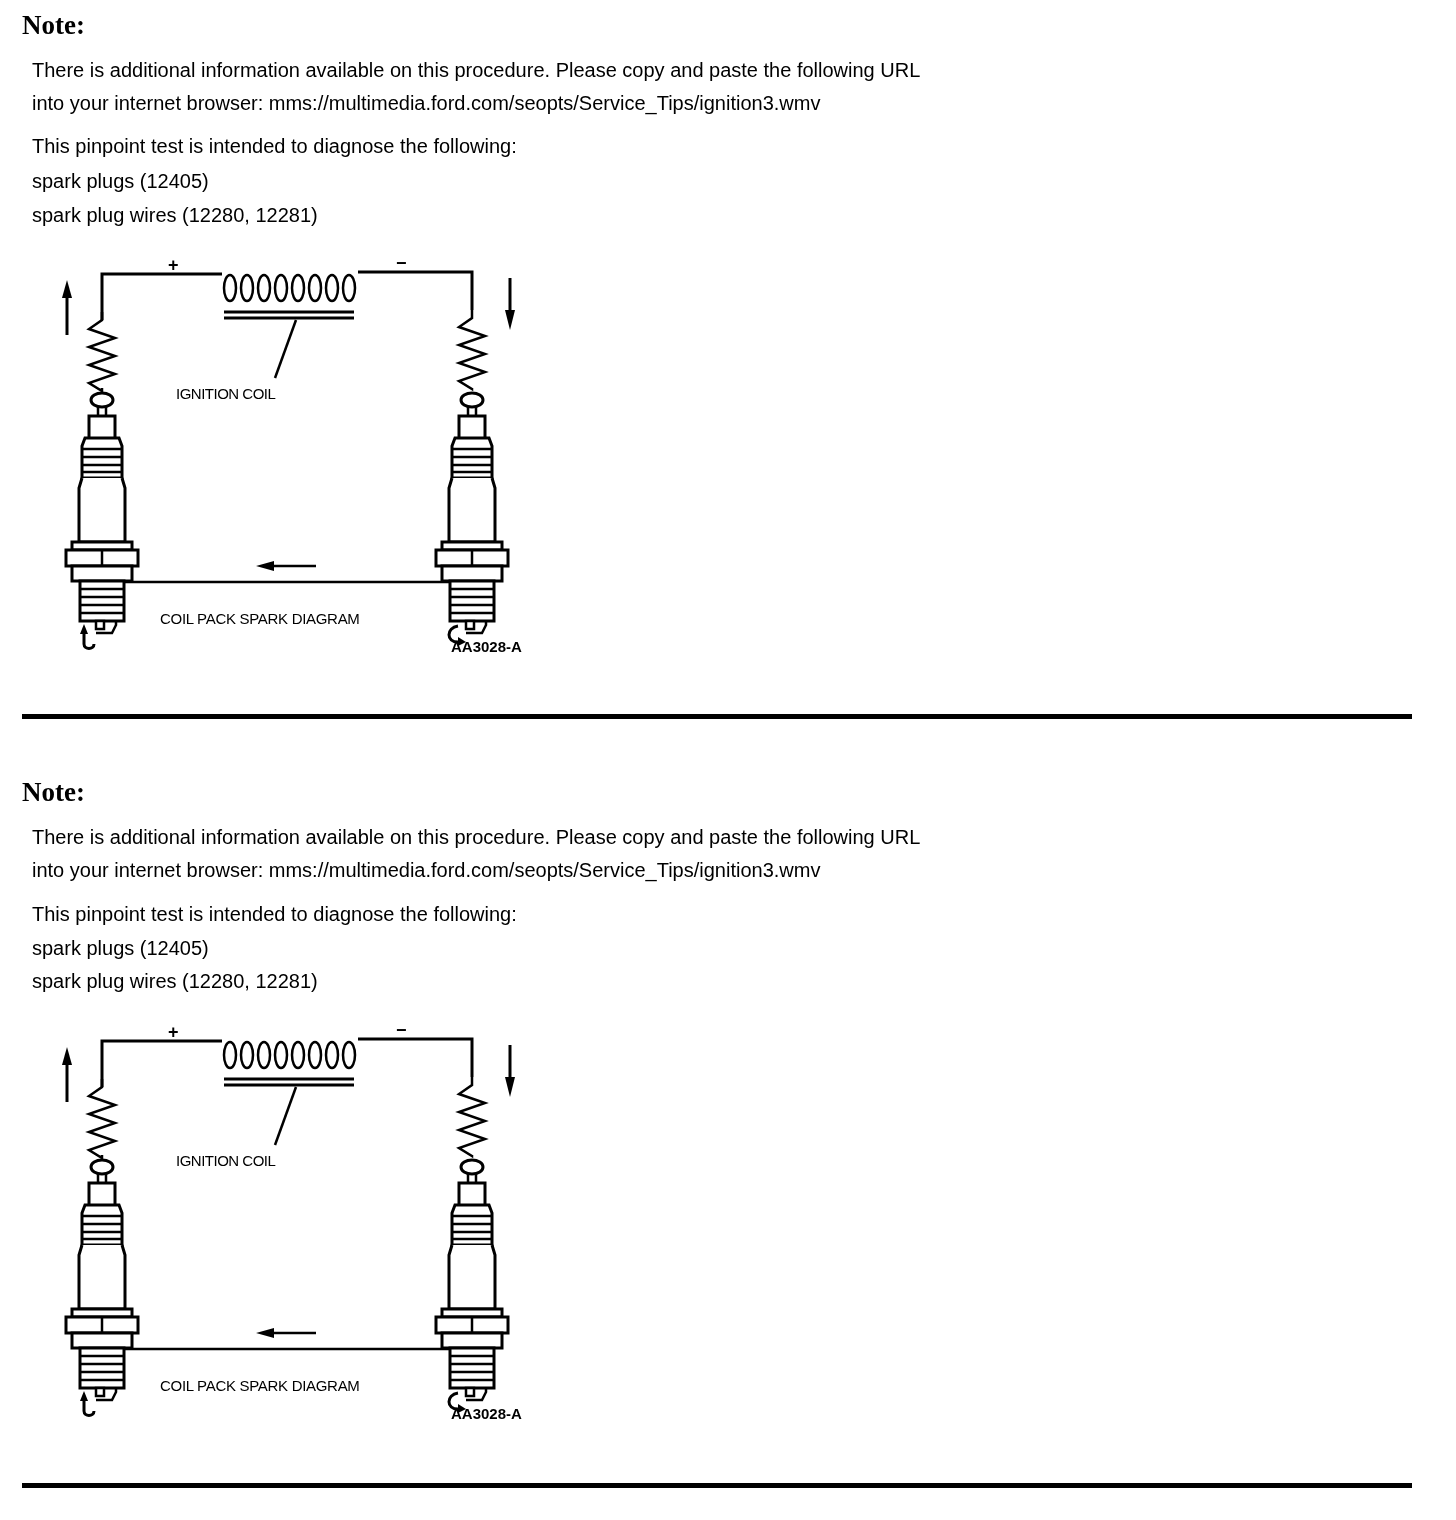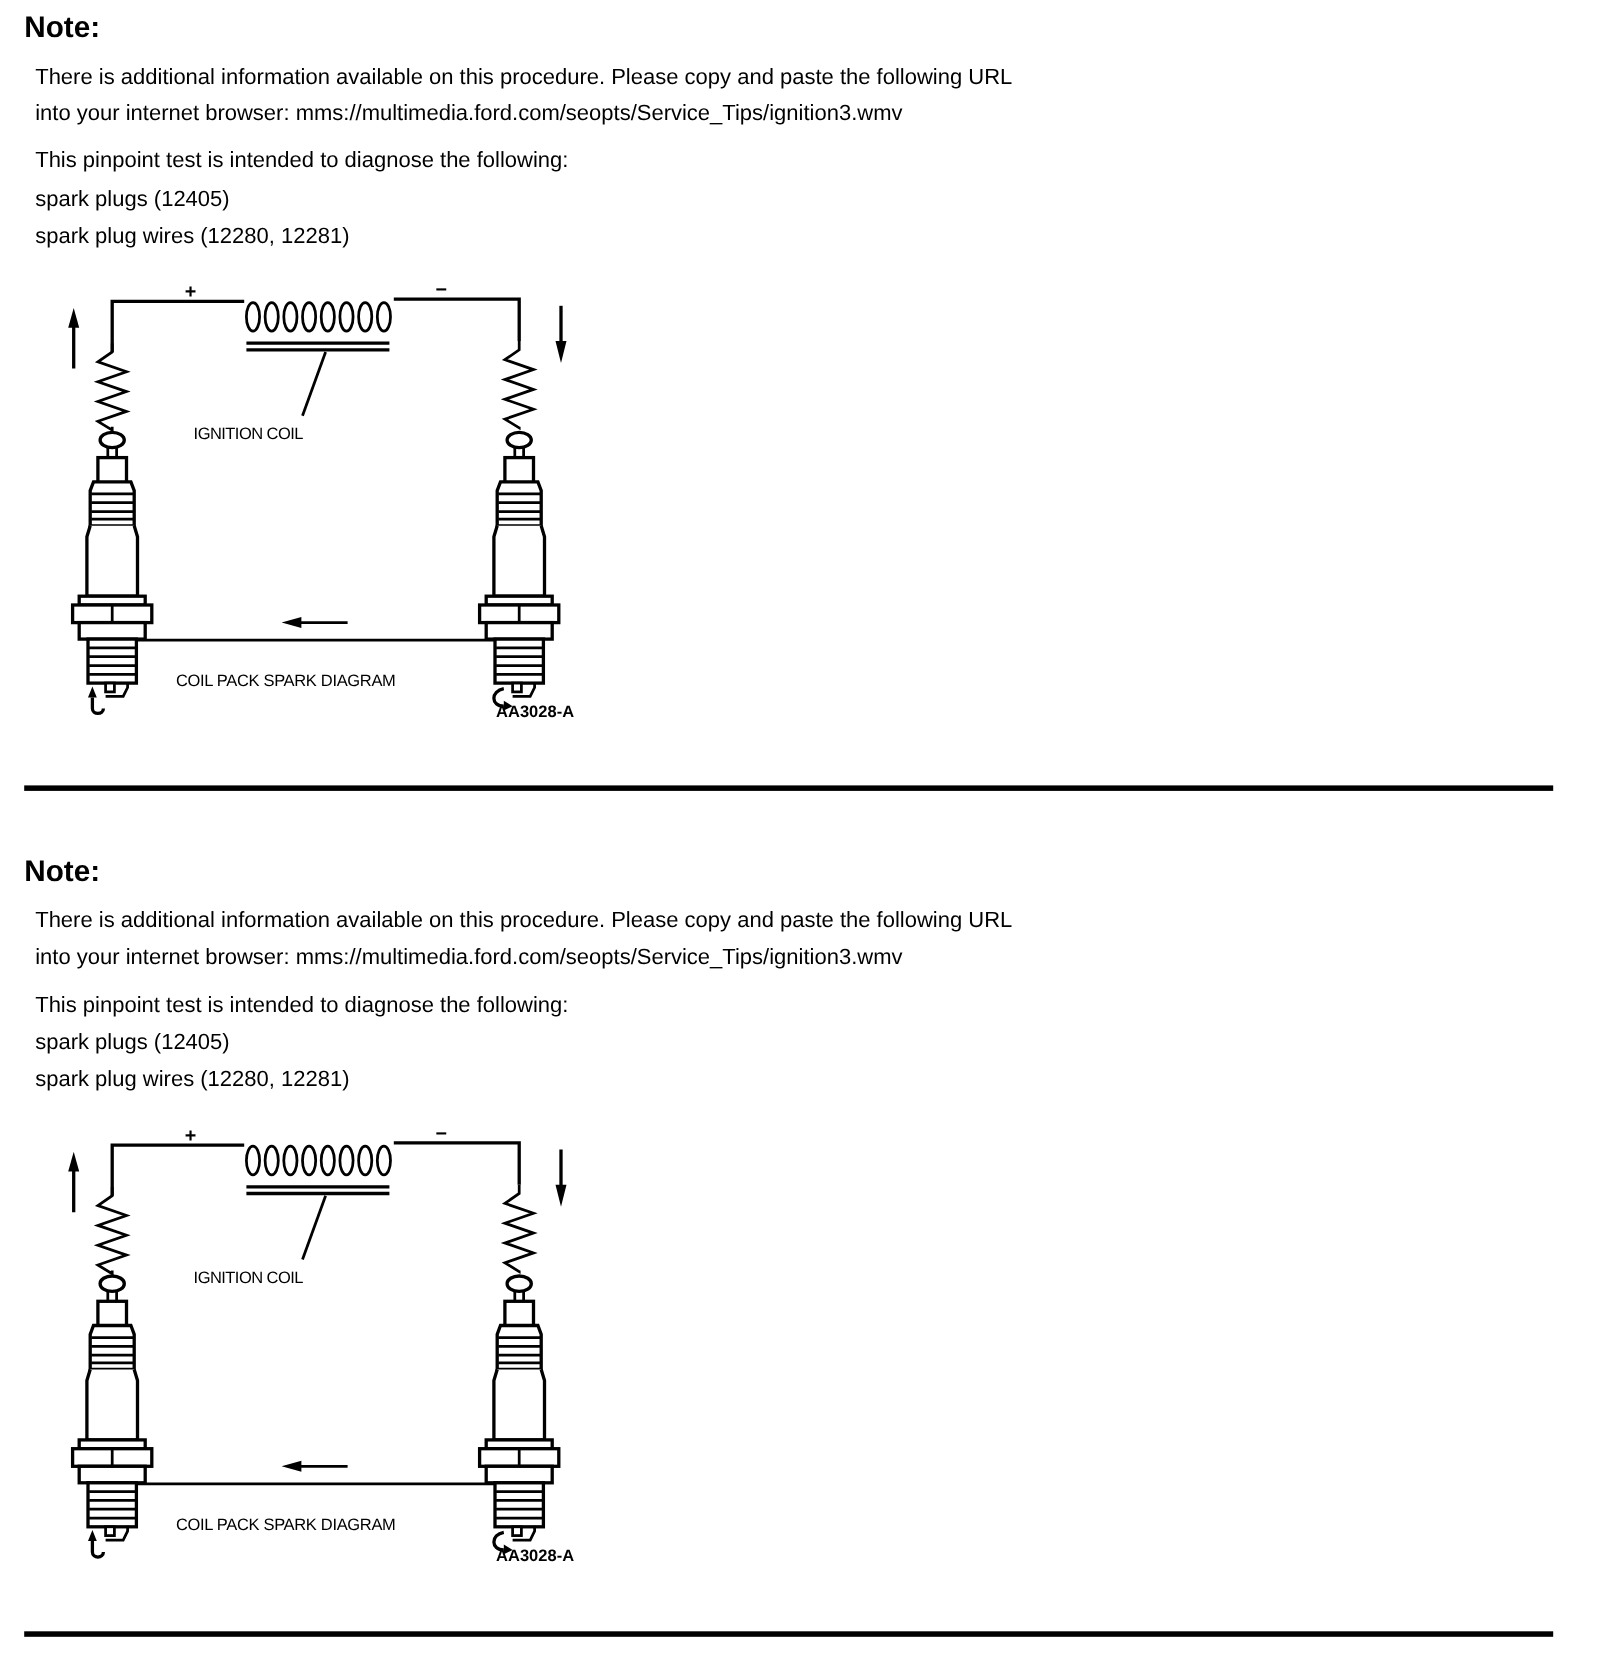--- a/index.html
+++ b/index.html
@@ -1,19 +1,19 @@
 <!DOCTYPE html>
 <html><head>
 <meta charset="utf-8">
 <style>
   html, body { margin: 0; padding: 0; background: #ffffff; }
   body { width: 1456px; height: 1520px; position: relative; overflow: hidden;
          font-family: "Liberation Sans", sans-serif; color: #000; }
   .section { position: absolute; left: 0; width: 1456px; }
-  .note-title { position: absolute; left: 22px; font-size: 27px; font-weight: bold; line-height: 30px; }
+  .note-title { position: absolute; left: 22px; font-size: 27px; font-weight: bold; line-height: 30px; font-family: Liberation Serif, serif; }
   .para { position: absolute; left: 32px; font-size: 20px; line-height: 33px; white-space: pre; }
   .diagram { position: absolute; left: 40px; width: 520px; height: 420px; }
   .divider { position: absolute; left: 22px; width: 1390px; height: 5px; background: #000; }
   svg text { font-family: "Liberation Sans", sans-serif; }
 </style>
 </head>
 <body>
 
 <div class="section" style="top:0;">
   <div class="note-title" style="top:10px;">Note:</div>

